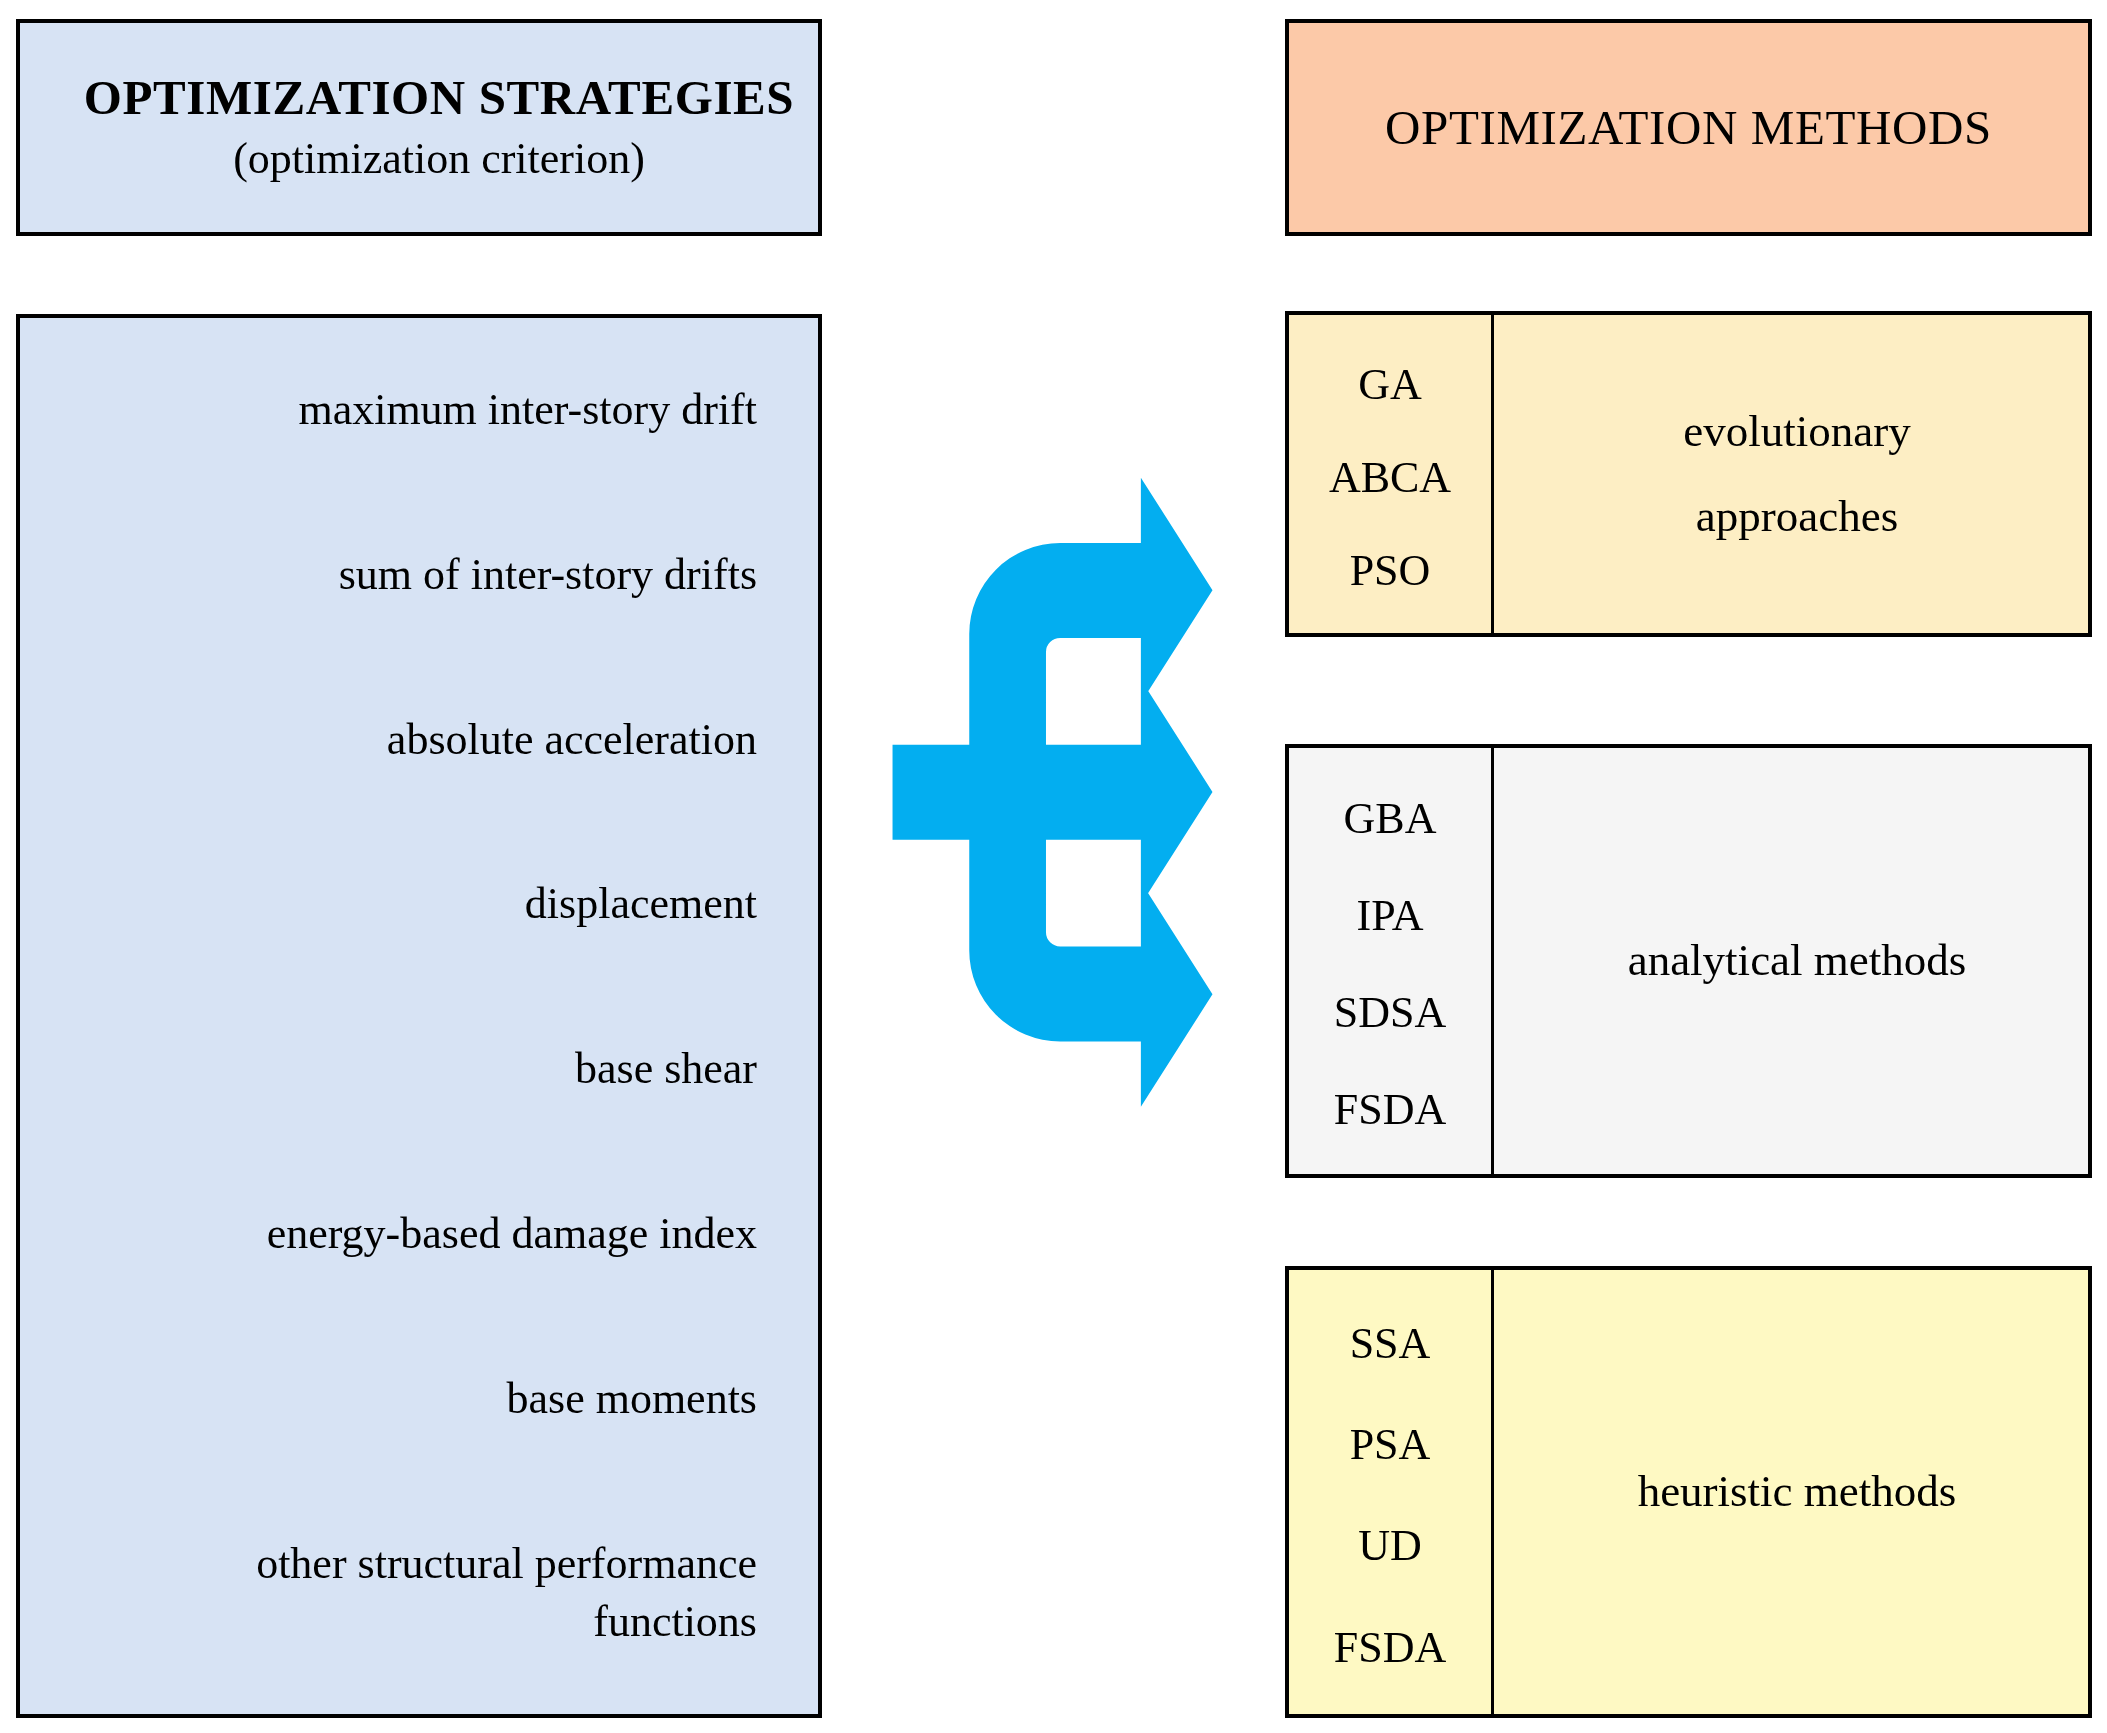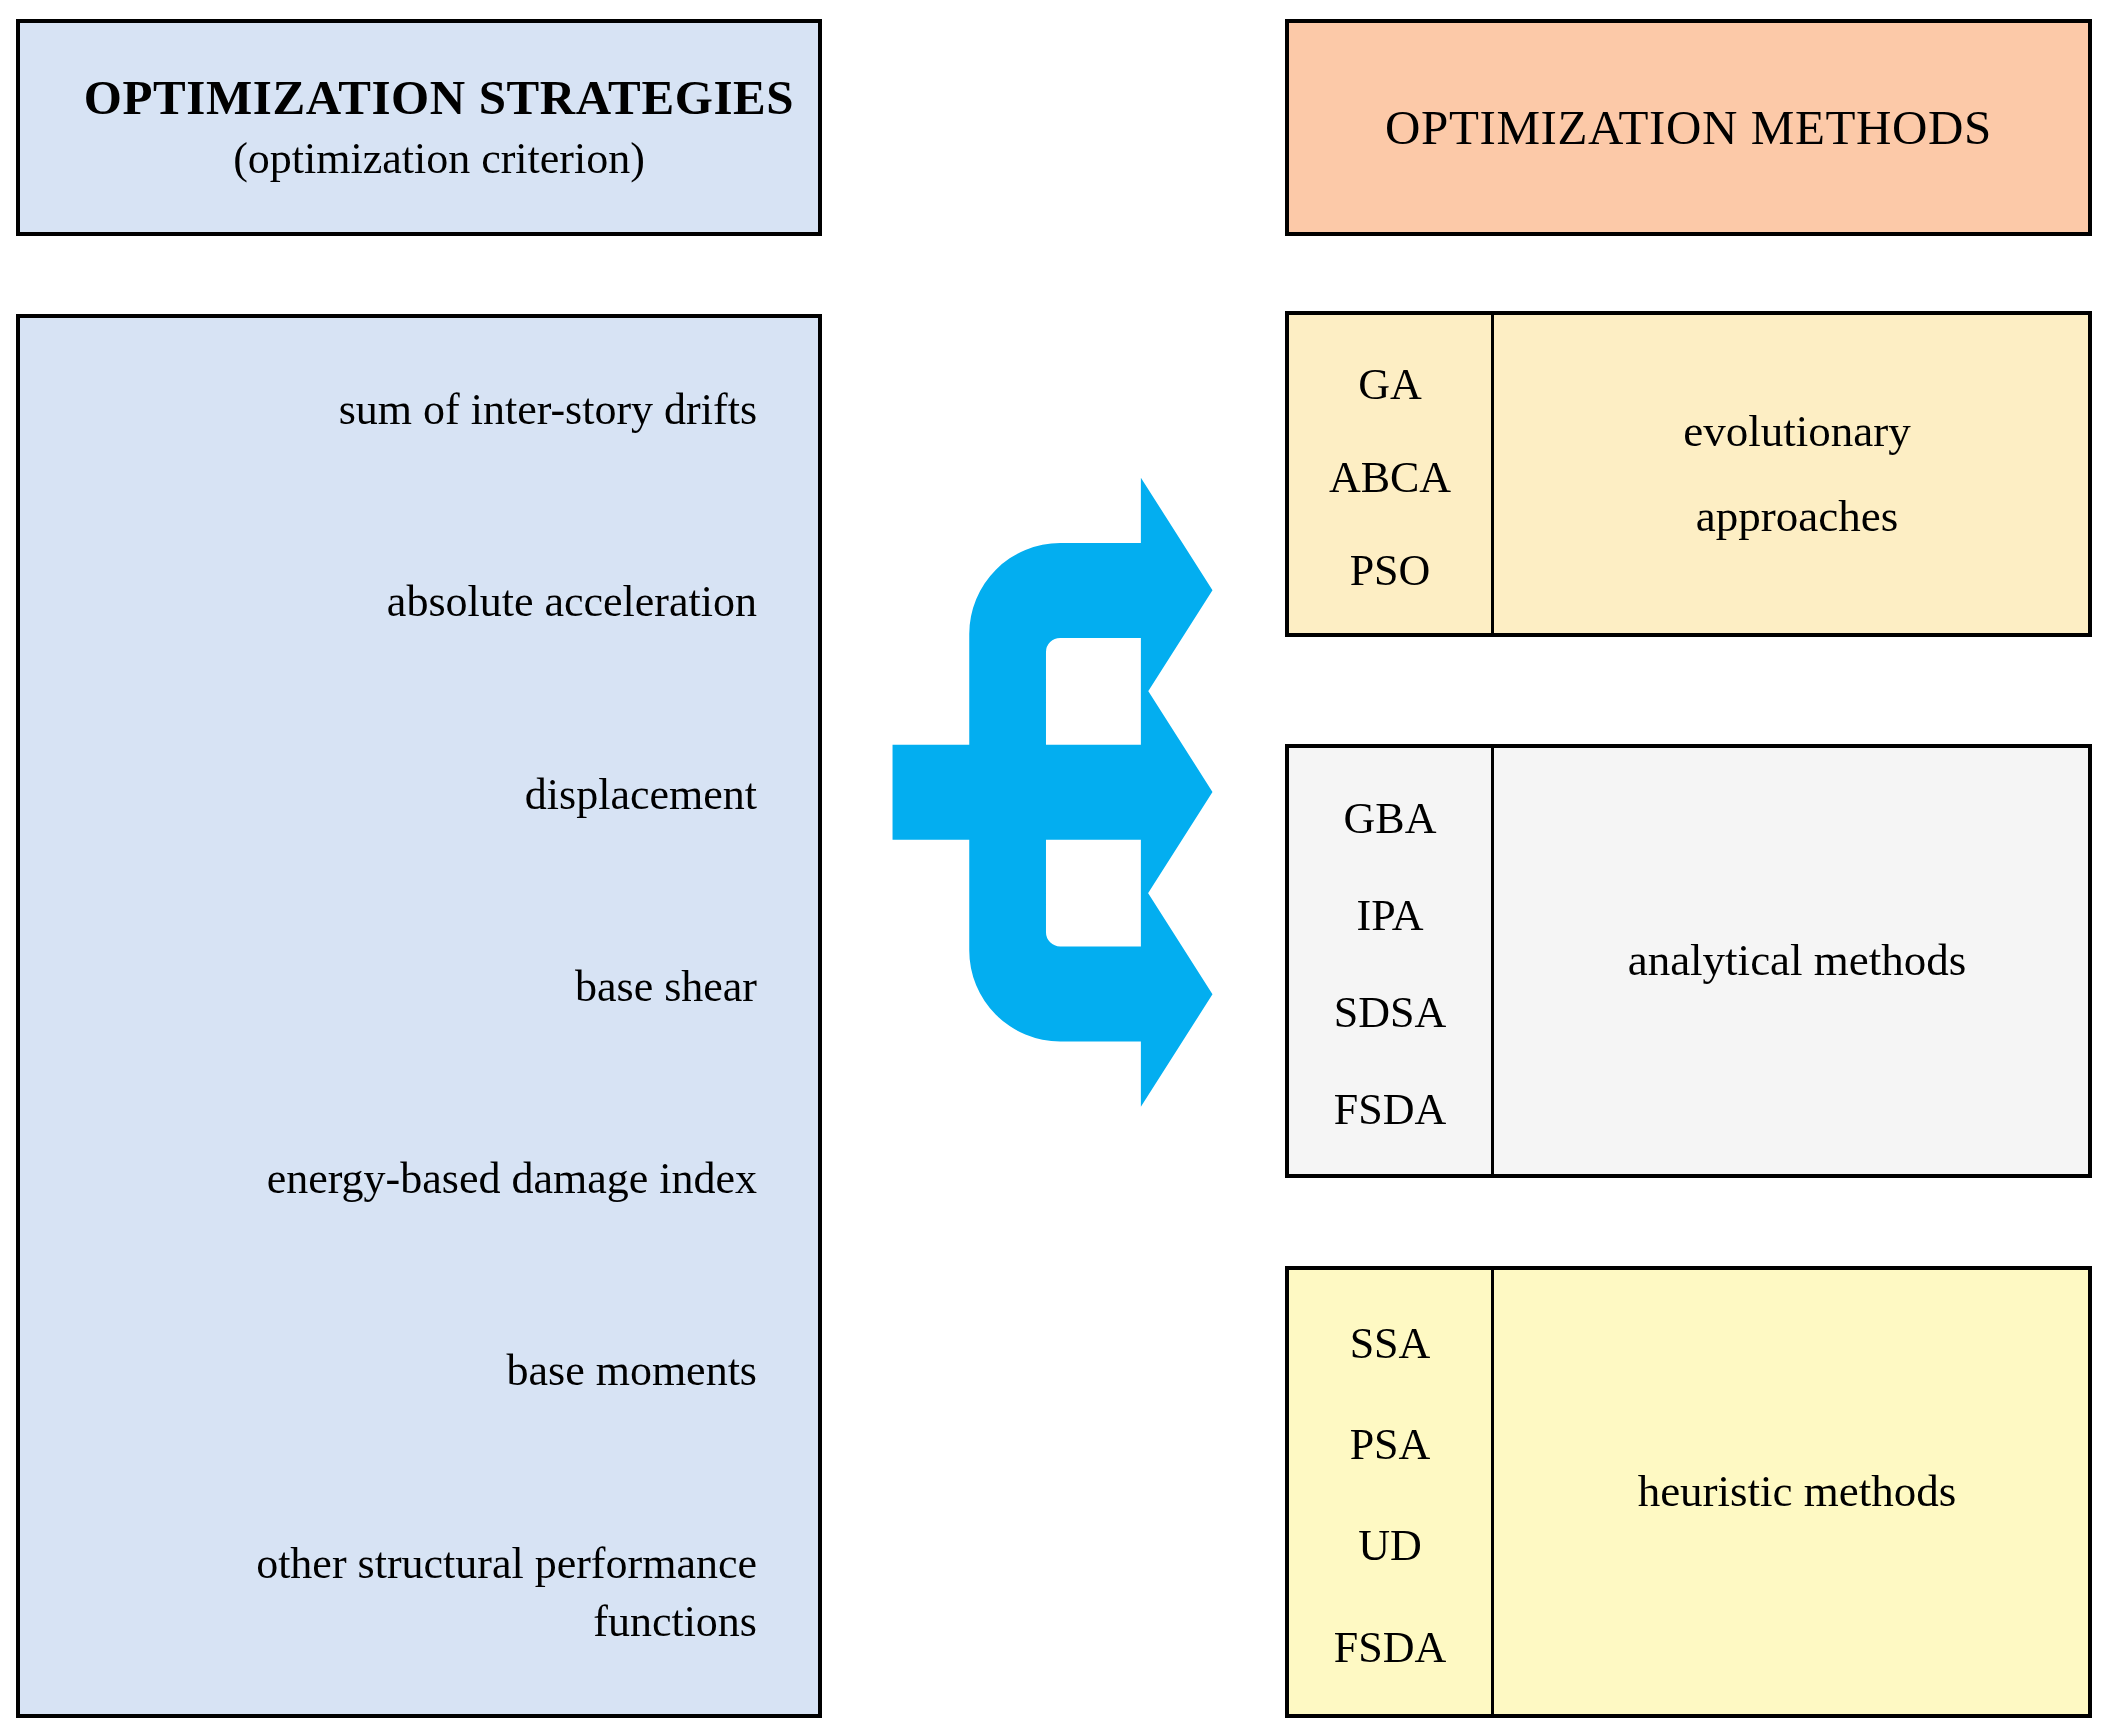--- a/index.html
+++ b/index.html
@@ -159,20 +159,21 @@
 </head>
 <body>
 
 <div class="box" id="strategies-header">
   <div class="line1">OPTIMIZATION STRATEGIES</div>
   <div class="line2">(optimization criterion)</div>
 </div>
 
 <div class="box" id="strategies-body">
   <ul class="criteria-list">
+    <li>maximum inter-story drift</li>
     <li>sum of inter-story drifts</li>
     <li>absolute acceleration</li>
     <li>displacement</li>
     <li>base shear</li>
     <li>energy-based damage index</li>
     <li>base moments</li>
     <li>other structural performance
 functions</li>
   </ul>
 </div>

